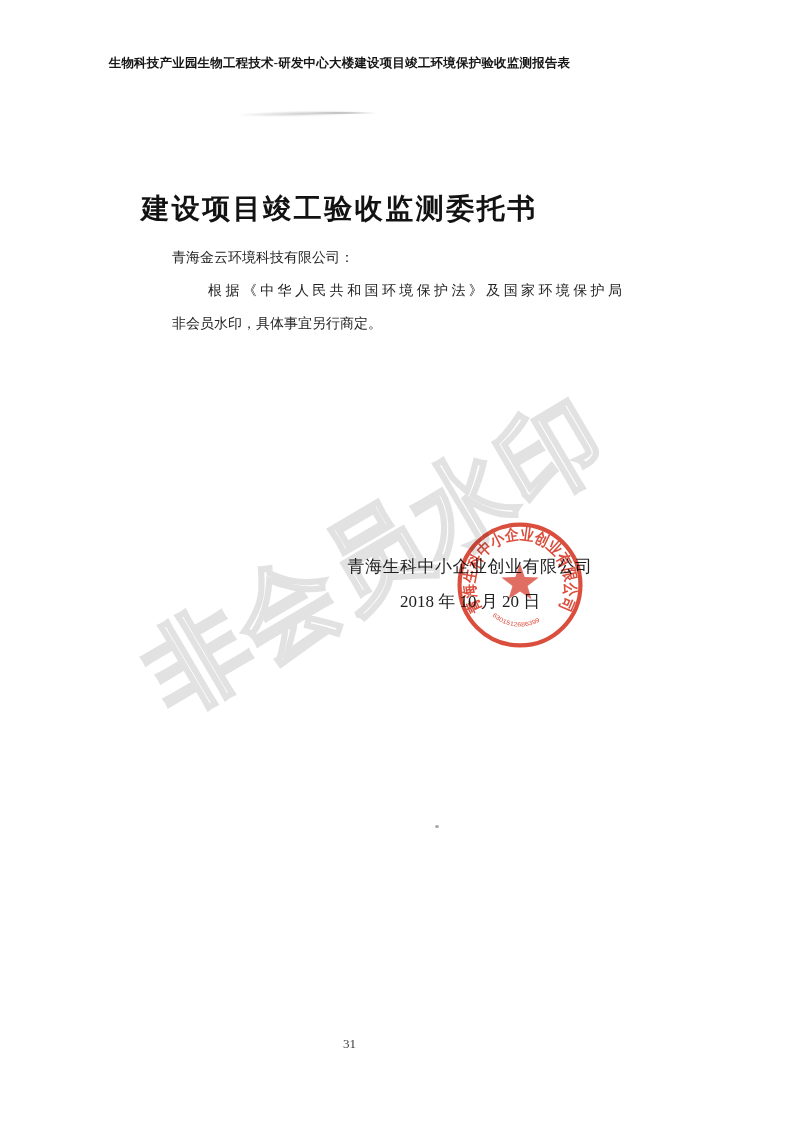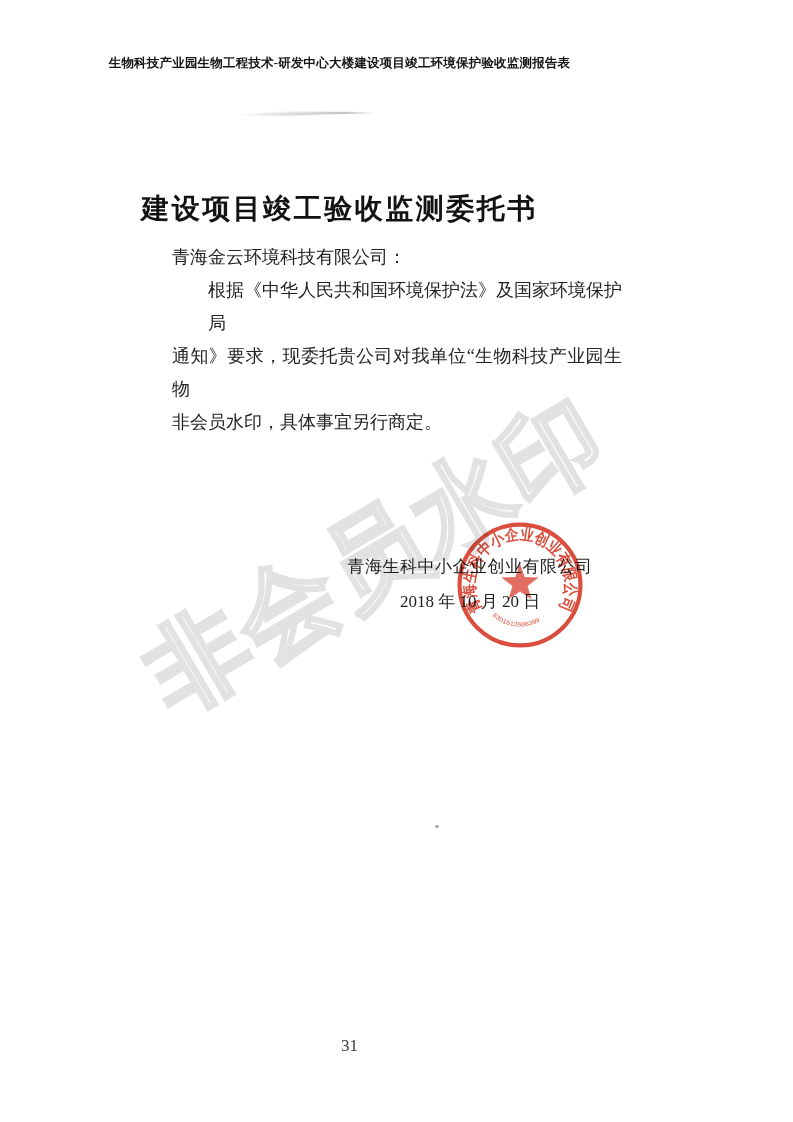--- a/index.html
+++ b/index.html
@@ -33,21 +33,21 @@
   
   .doc-title{
     position:absolute;top:190px;left:0;right:0;
     text-align:center;
     font-size:28px;font-weight:bold;color:#121212;
     letter-spacing:2.5px;
   }
   
   .doc-body{
     position:absolute;top:241px;left:172px;width:450px;
-    font-size:18px;line-height:33px;color:#232323;
+    font-size:14px;line-height:33px;color:#232323;
     z-index:2;
   }
   .doc-body .line{width:100%;}
   .doc-body .line.full{text-align:justify;text-align-last:justify;}
   .doc-body .line.indent{padding-left:36px;box-sizing:border-box;}
   
   .sig-company{
     position:absolute;top:555px;left:330px;width:280px;
     text-align:center;font-size:17px;color:#1e1e1e;letter-spacing:.5px;
     z-index:2;
@@ -74,21 +74,21 @@
   
   .seal{
     position:absolute;left:452px;top:517px;width:136px;height:136px;
     z-index:3;
     mix-blend-mode:multiply;
     opacity:.93;
   }
   
   .page-number{
     position:absolute;top:1036px;left:0;right:0;
-    text-align:center;font-size:17px;color:#3a3a3a;margin-left:20px;
+    text-align:center;font-size:13px;color:#3a3a3a;margin-left:20px;
   }
   
   .speck{
     position:absolute;left:435px;top:825px;width:4px;height:3px;
     background:rgba(95,95,95,.55);border-radius:50%;filter:blur(.4px);
   }
 </style>
 </head>
 <body>
 
@@ -99,21 +99,20 @@
   <div class="smudge">
     <div class="s1"></div>
     <div class="s2"></div>
   </div>
 
   <div class="doc-title">建设项目竣工验收监测委托书</div>
 
   <div class="doc-body">
     <div class="line">青海金云环境科技有限公司：</div>
     <div class="line full indent">根据《中华人民共和国环境保护法》及国家环境保护局</div>
-    <div class="line full">通知》要求，现委托贵公司对我单位“生物科技产业园生物</div>
     <div class="line">非会员水印，具体事宜另行商定。</div>
   </div>
 
   <div class="watermark">非会员水印</div>
 
   <div class="sig-company">青海生科中小企业创业有限公司</div>
   <div class="sig-date">2018 年 10 月 20 日</div>
 
   <svg class="seal" viewBox="0 0 180 180" xmlns="http://www.w3.org/2000/svg">
     <g fill="none">

